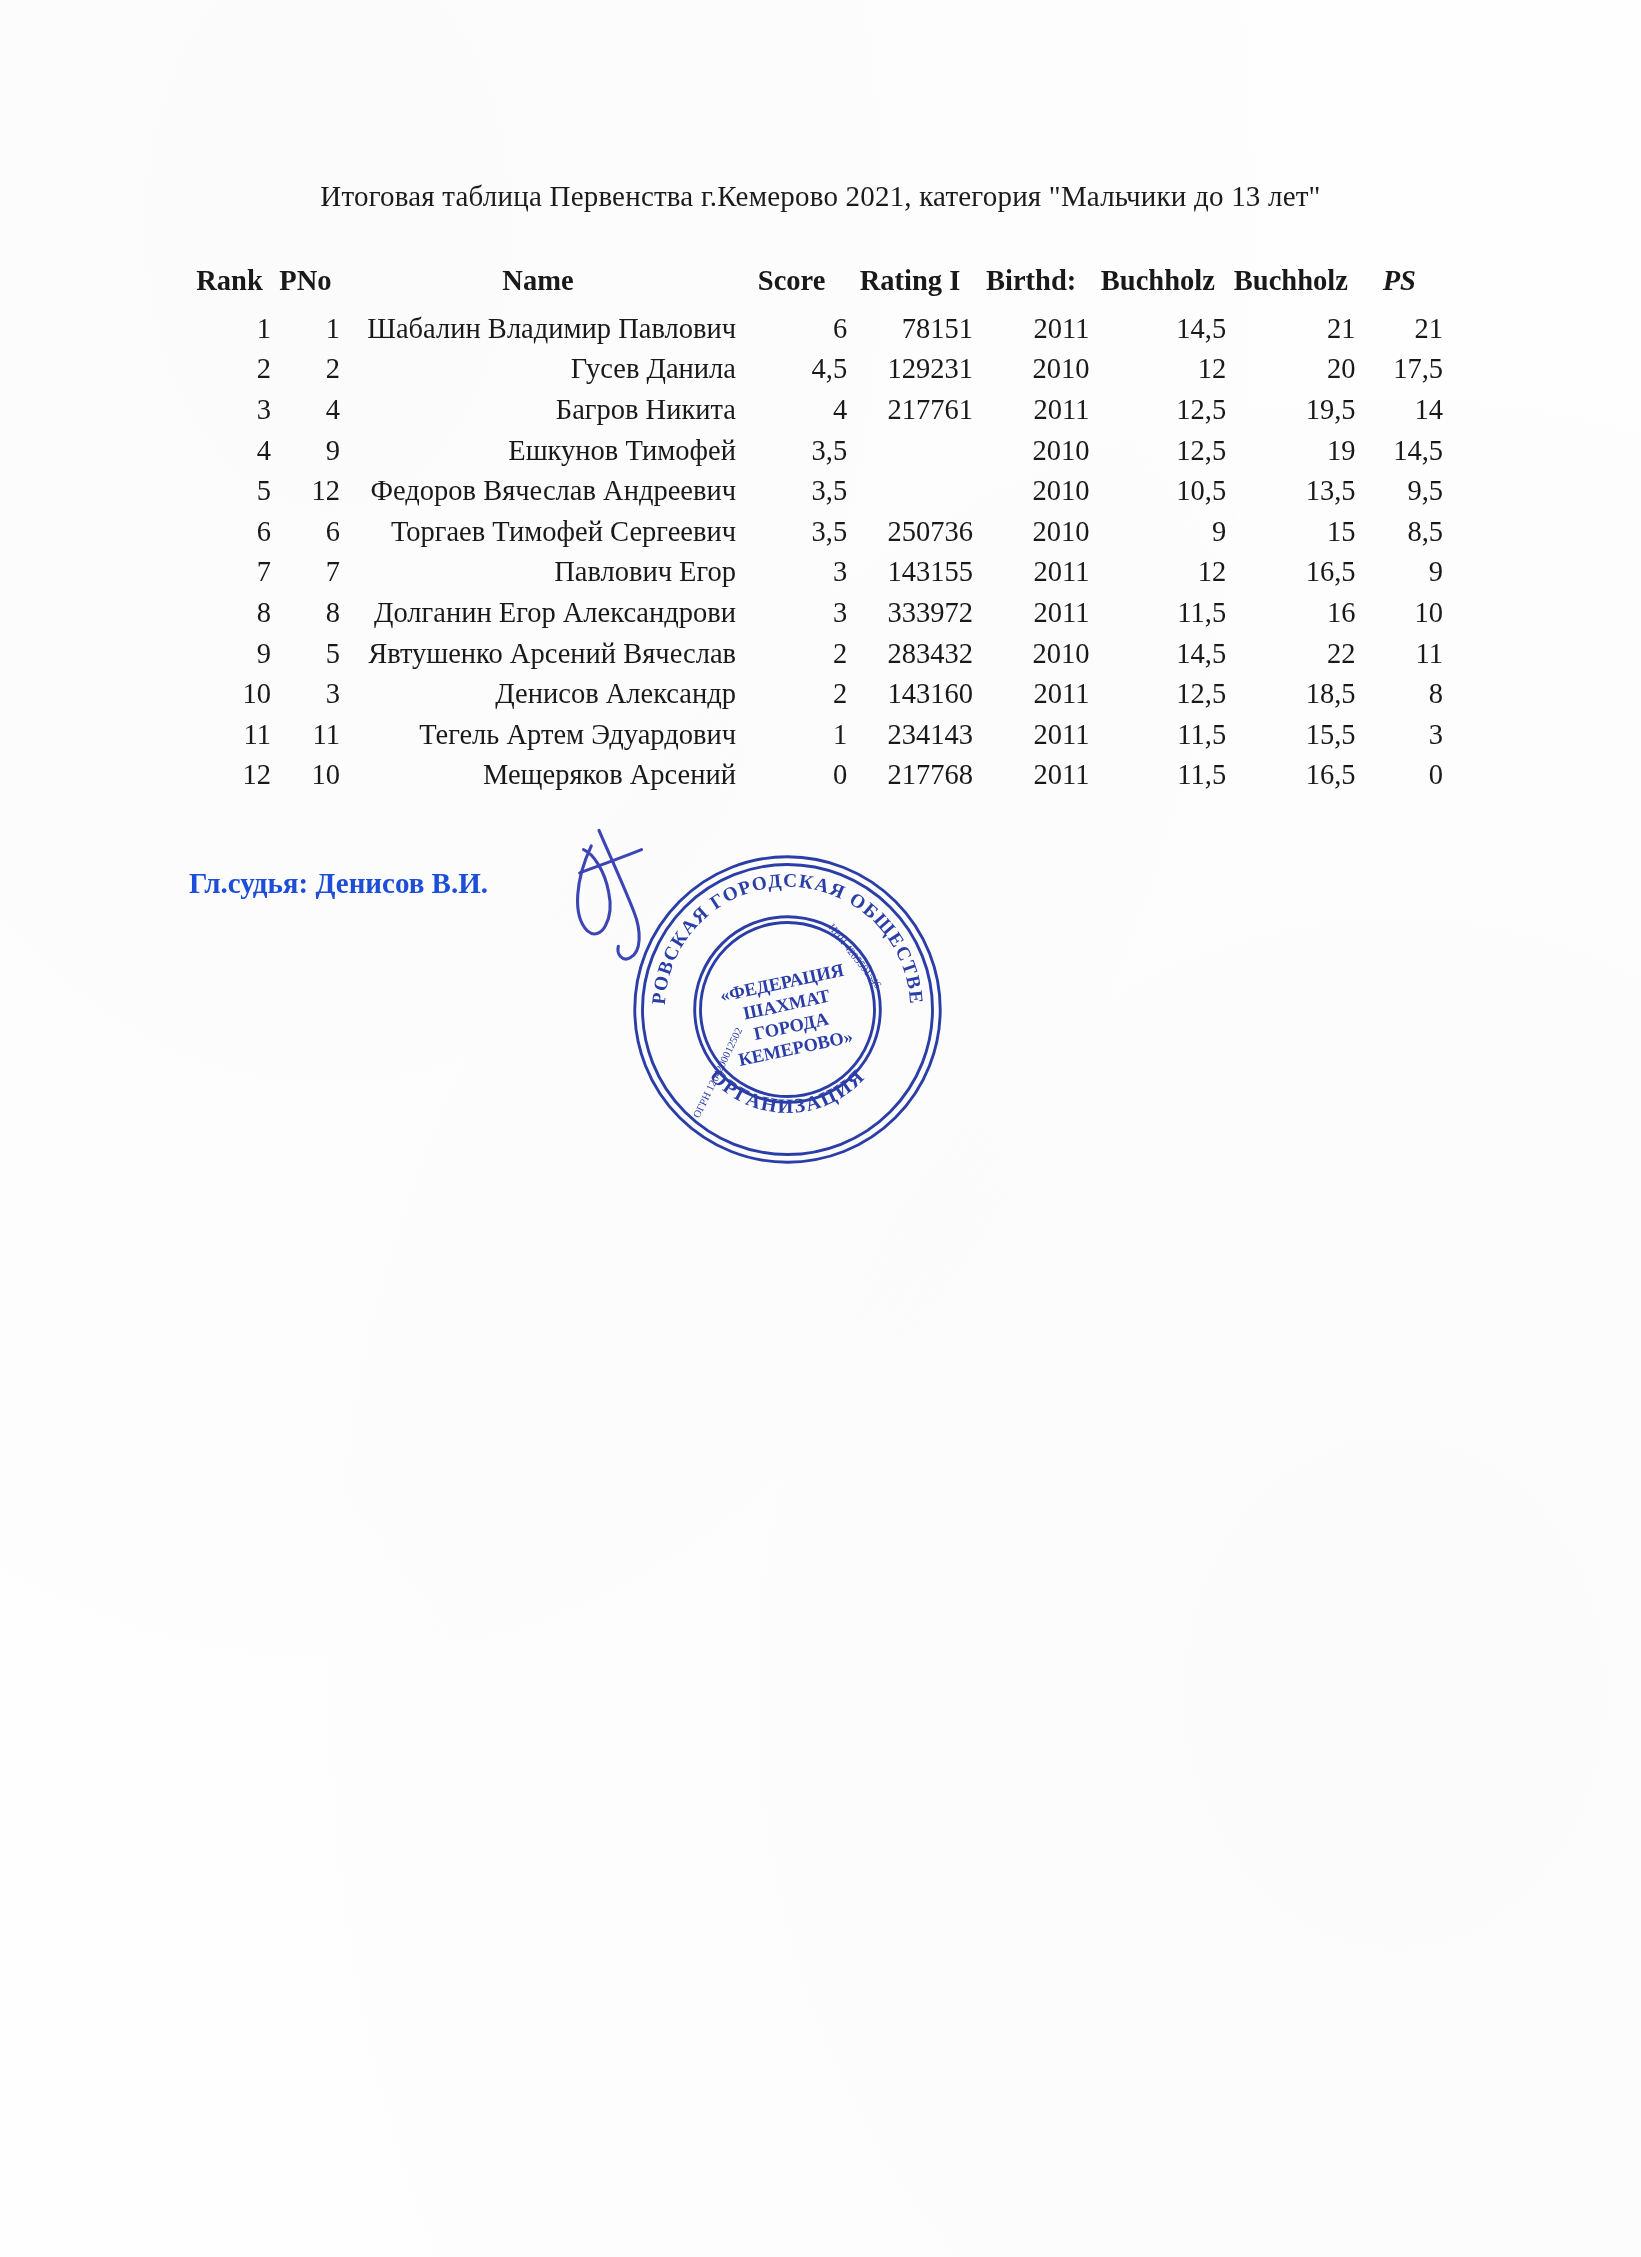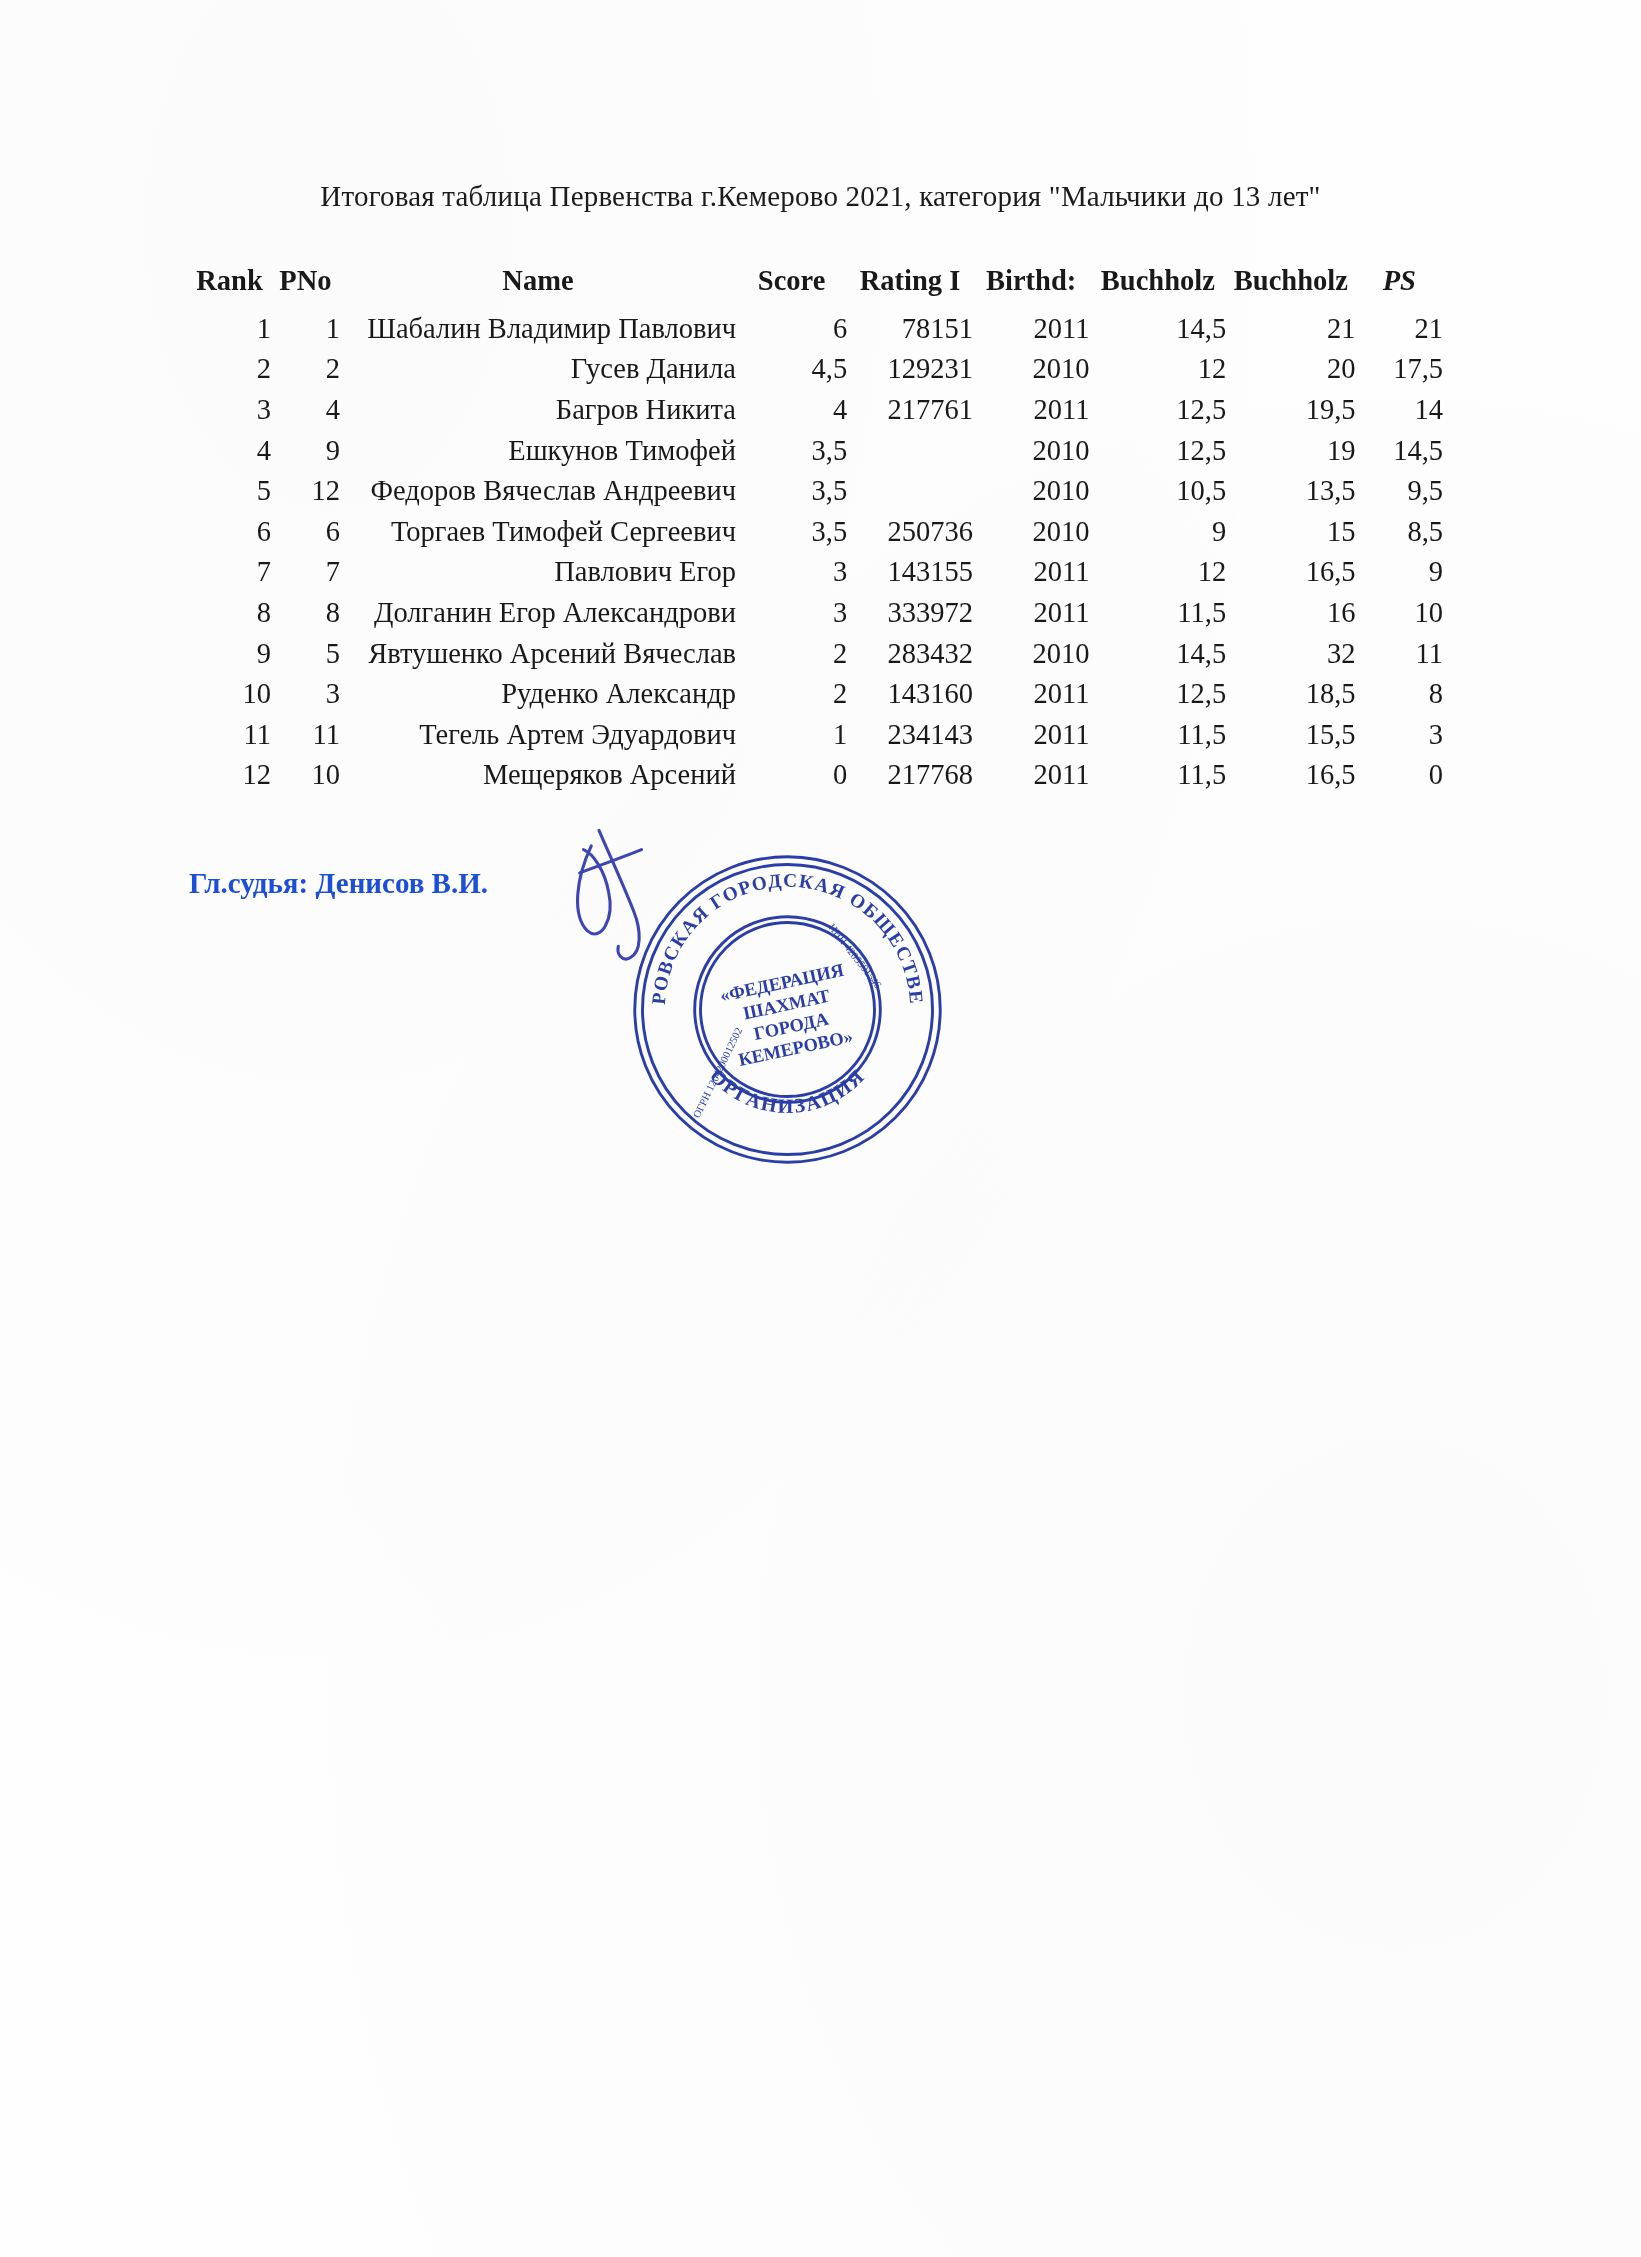--- a/index.html
+++ b/index.html
@@ -246,27 +246,27 @@
         <td class="d-ps">10</td>
       </tr>
       <tr>
         <td class="d-rank">9</td>
         <td class="d-pno">5</td>
         <td class="d-name">Явтушенко Арсений Вячеслав</td>
         <td class="d-score">2</td>
         <td class="d-rating">283432</td>
         <td class="d-birth">2010</td>
         <td class="d-b1">14,5</td>
-        <td class="d-b2">32</td>
+        <td class="d-b2">22</td>
         <td class="d-ps">11</td>
       </tr>
       <tr>
         <td class="d-rank">10</td>
         <td class="d-pno">3</td>
-        <td class="d-name">Руденко Александр</td>
+        <td class="d-name">Денисов Александр</td>
         <td class="d-score">2</td>
         <td class="d-rating">143160</td>
         <td class="d-birth">2011</td>
         <td class="d-b1">12,5</td>
         <td class="d-b2">18,5</td>
         <td class="d-ps">8</td>
       </tr>
       <tr>
         <td class="d-rank">11</td>
         <td class="d-pno">11</td>

